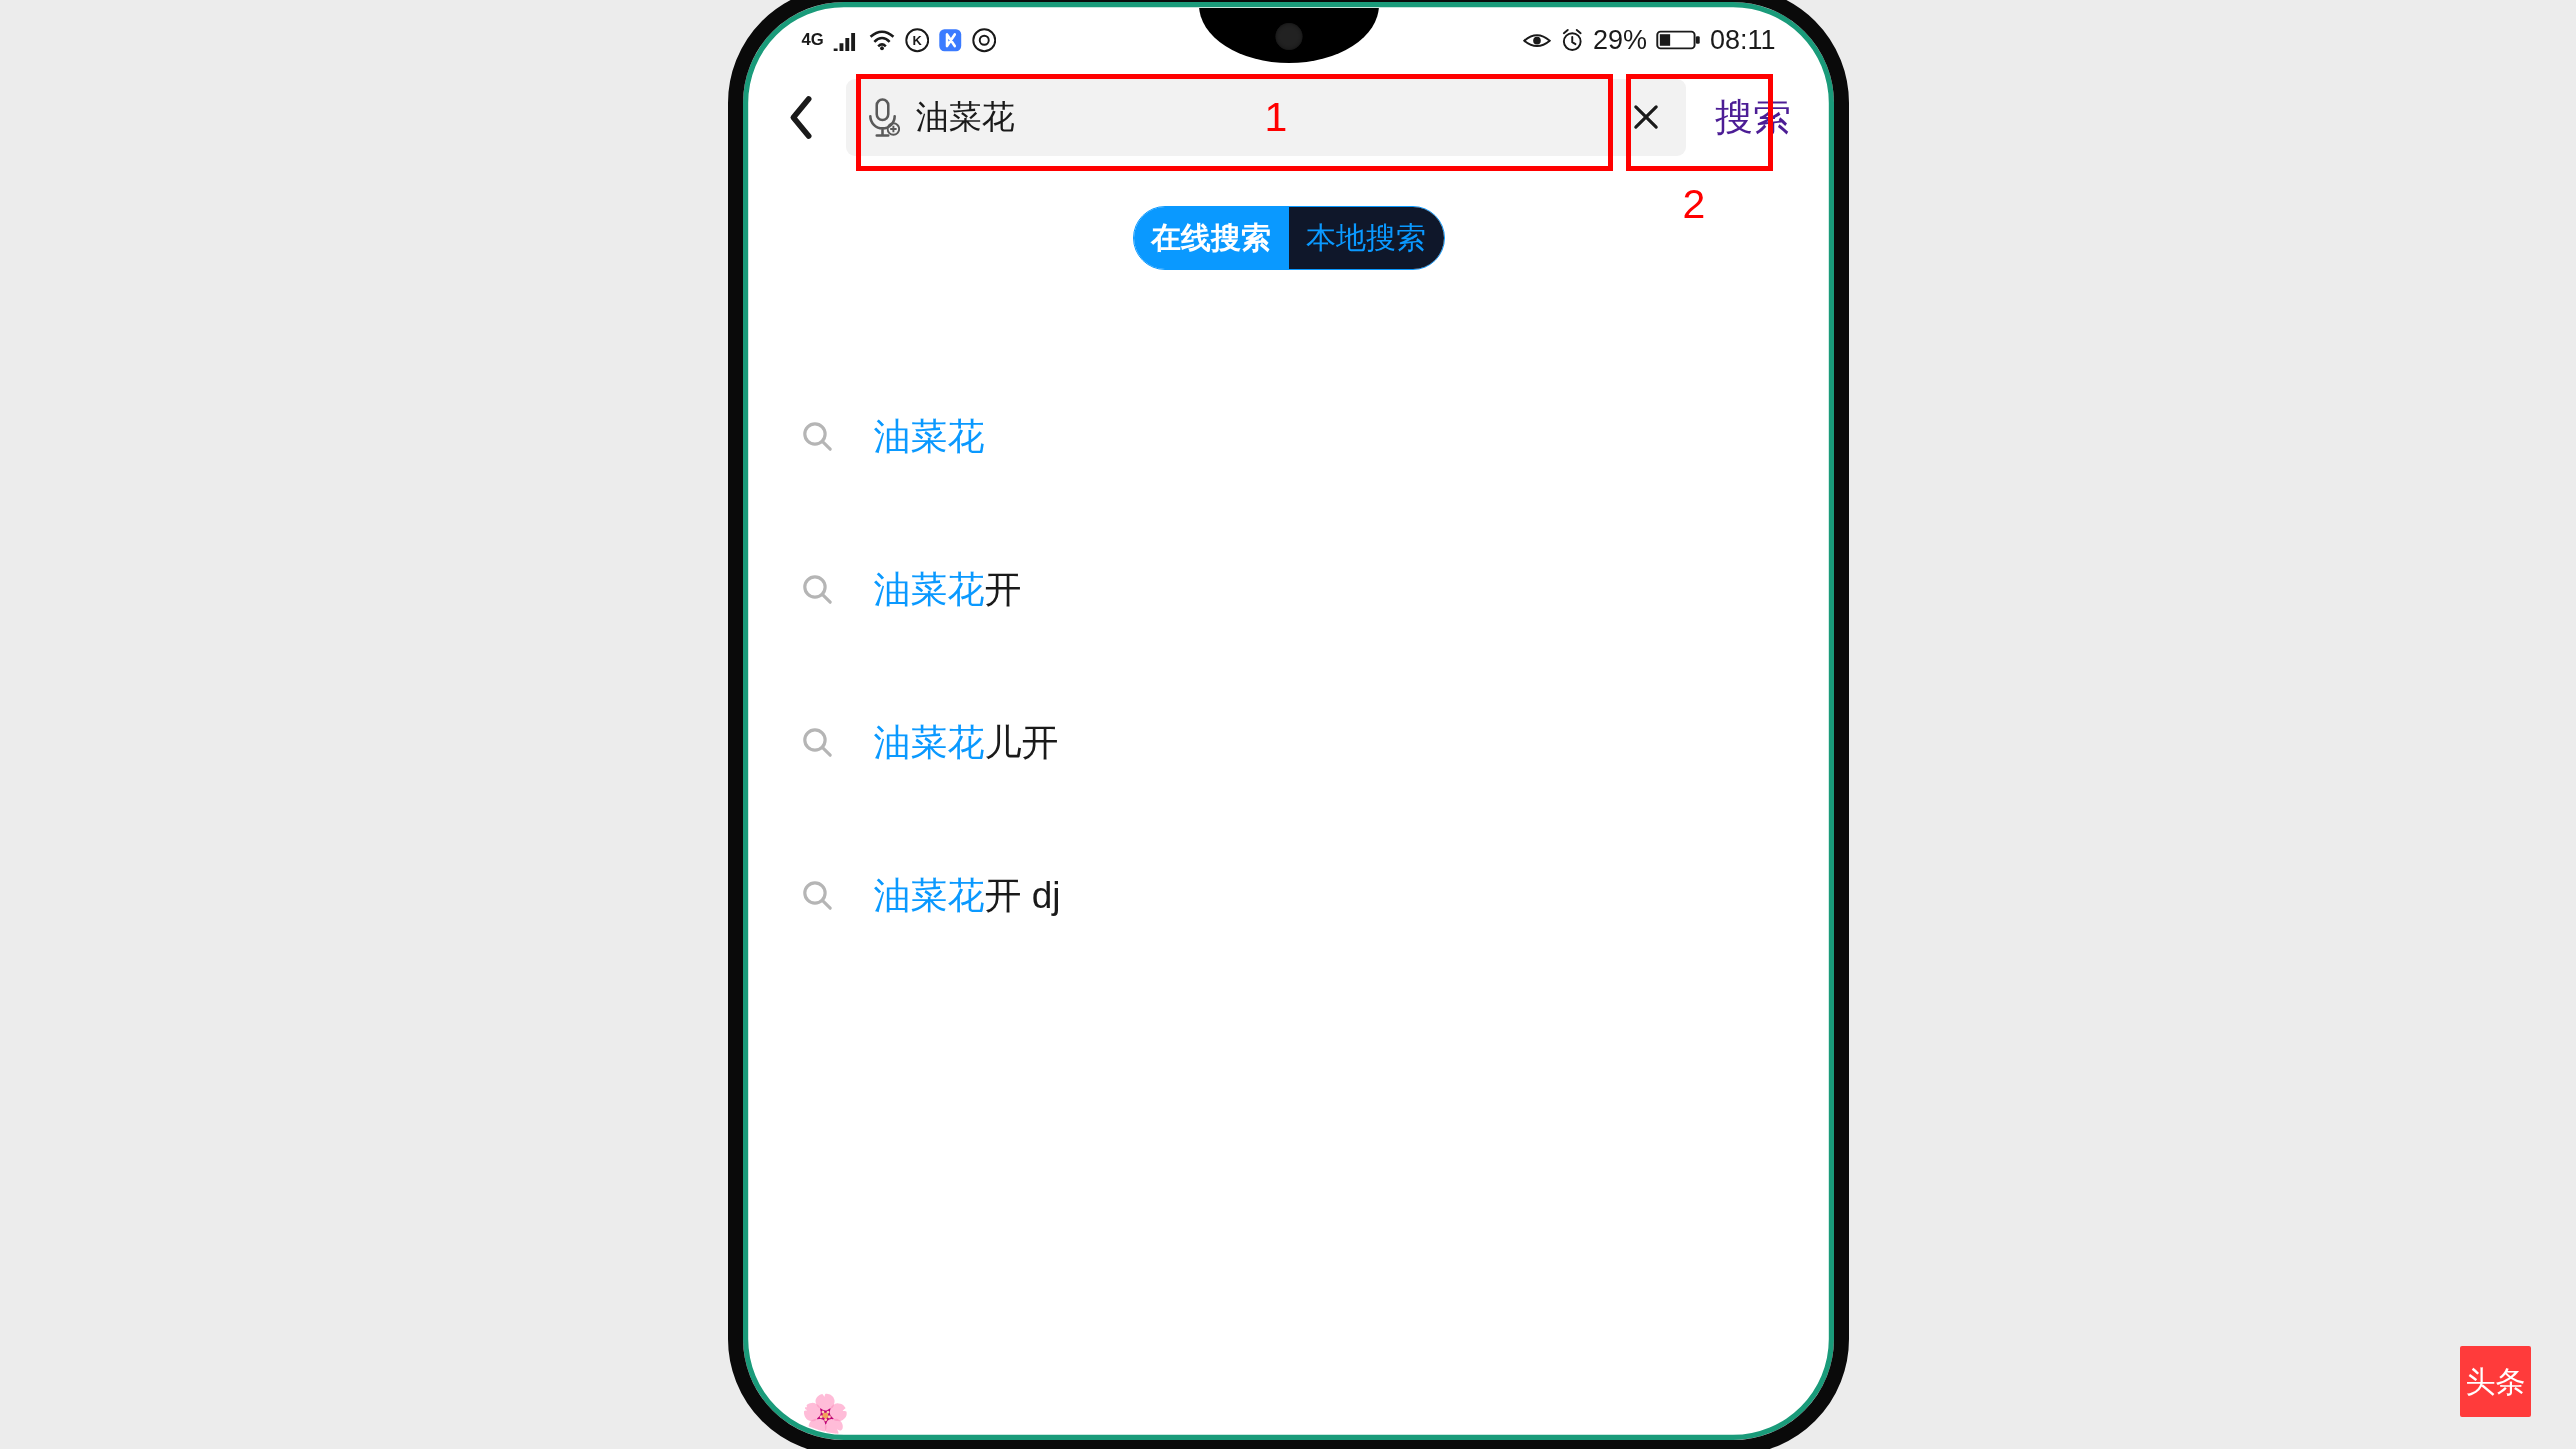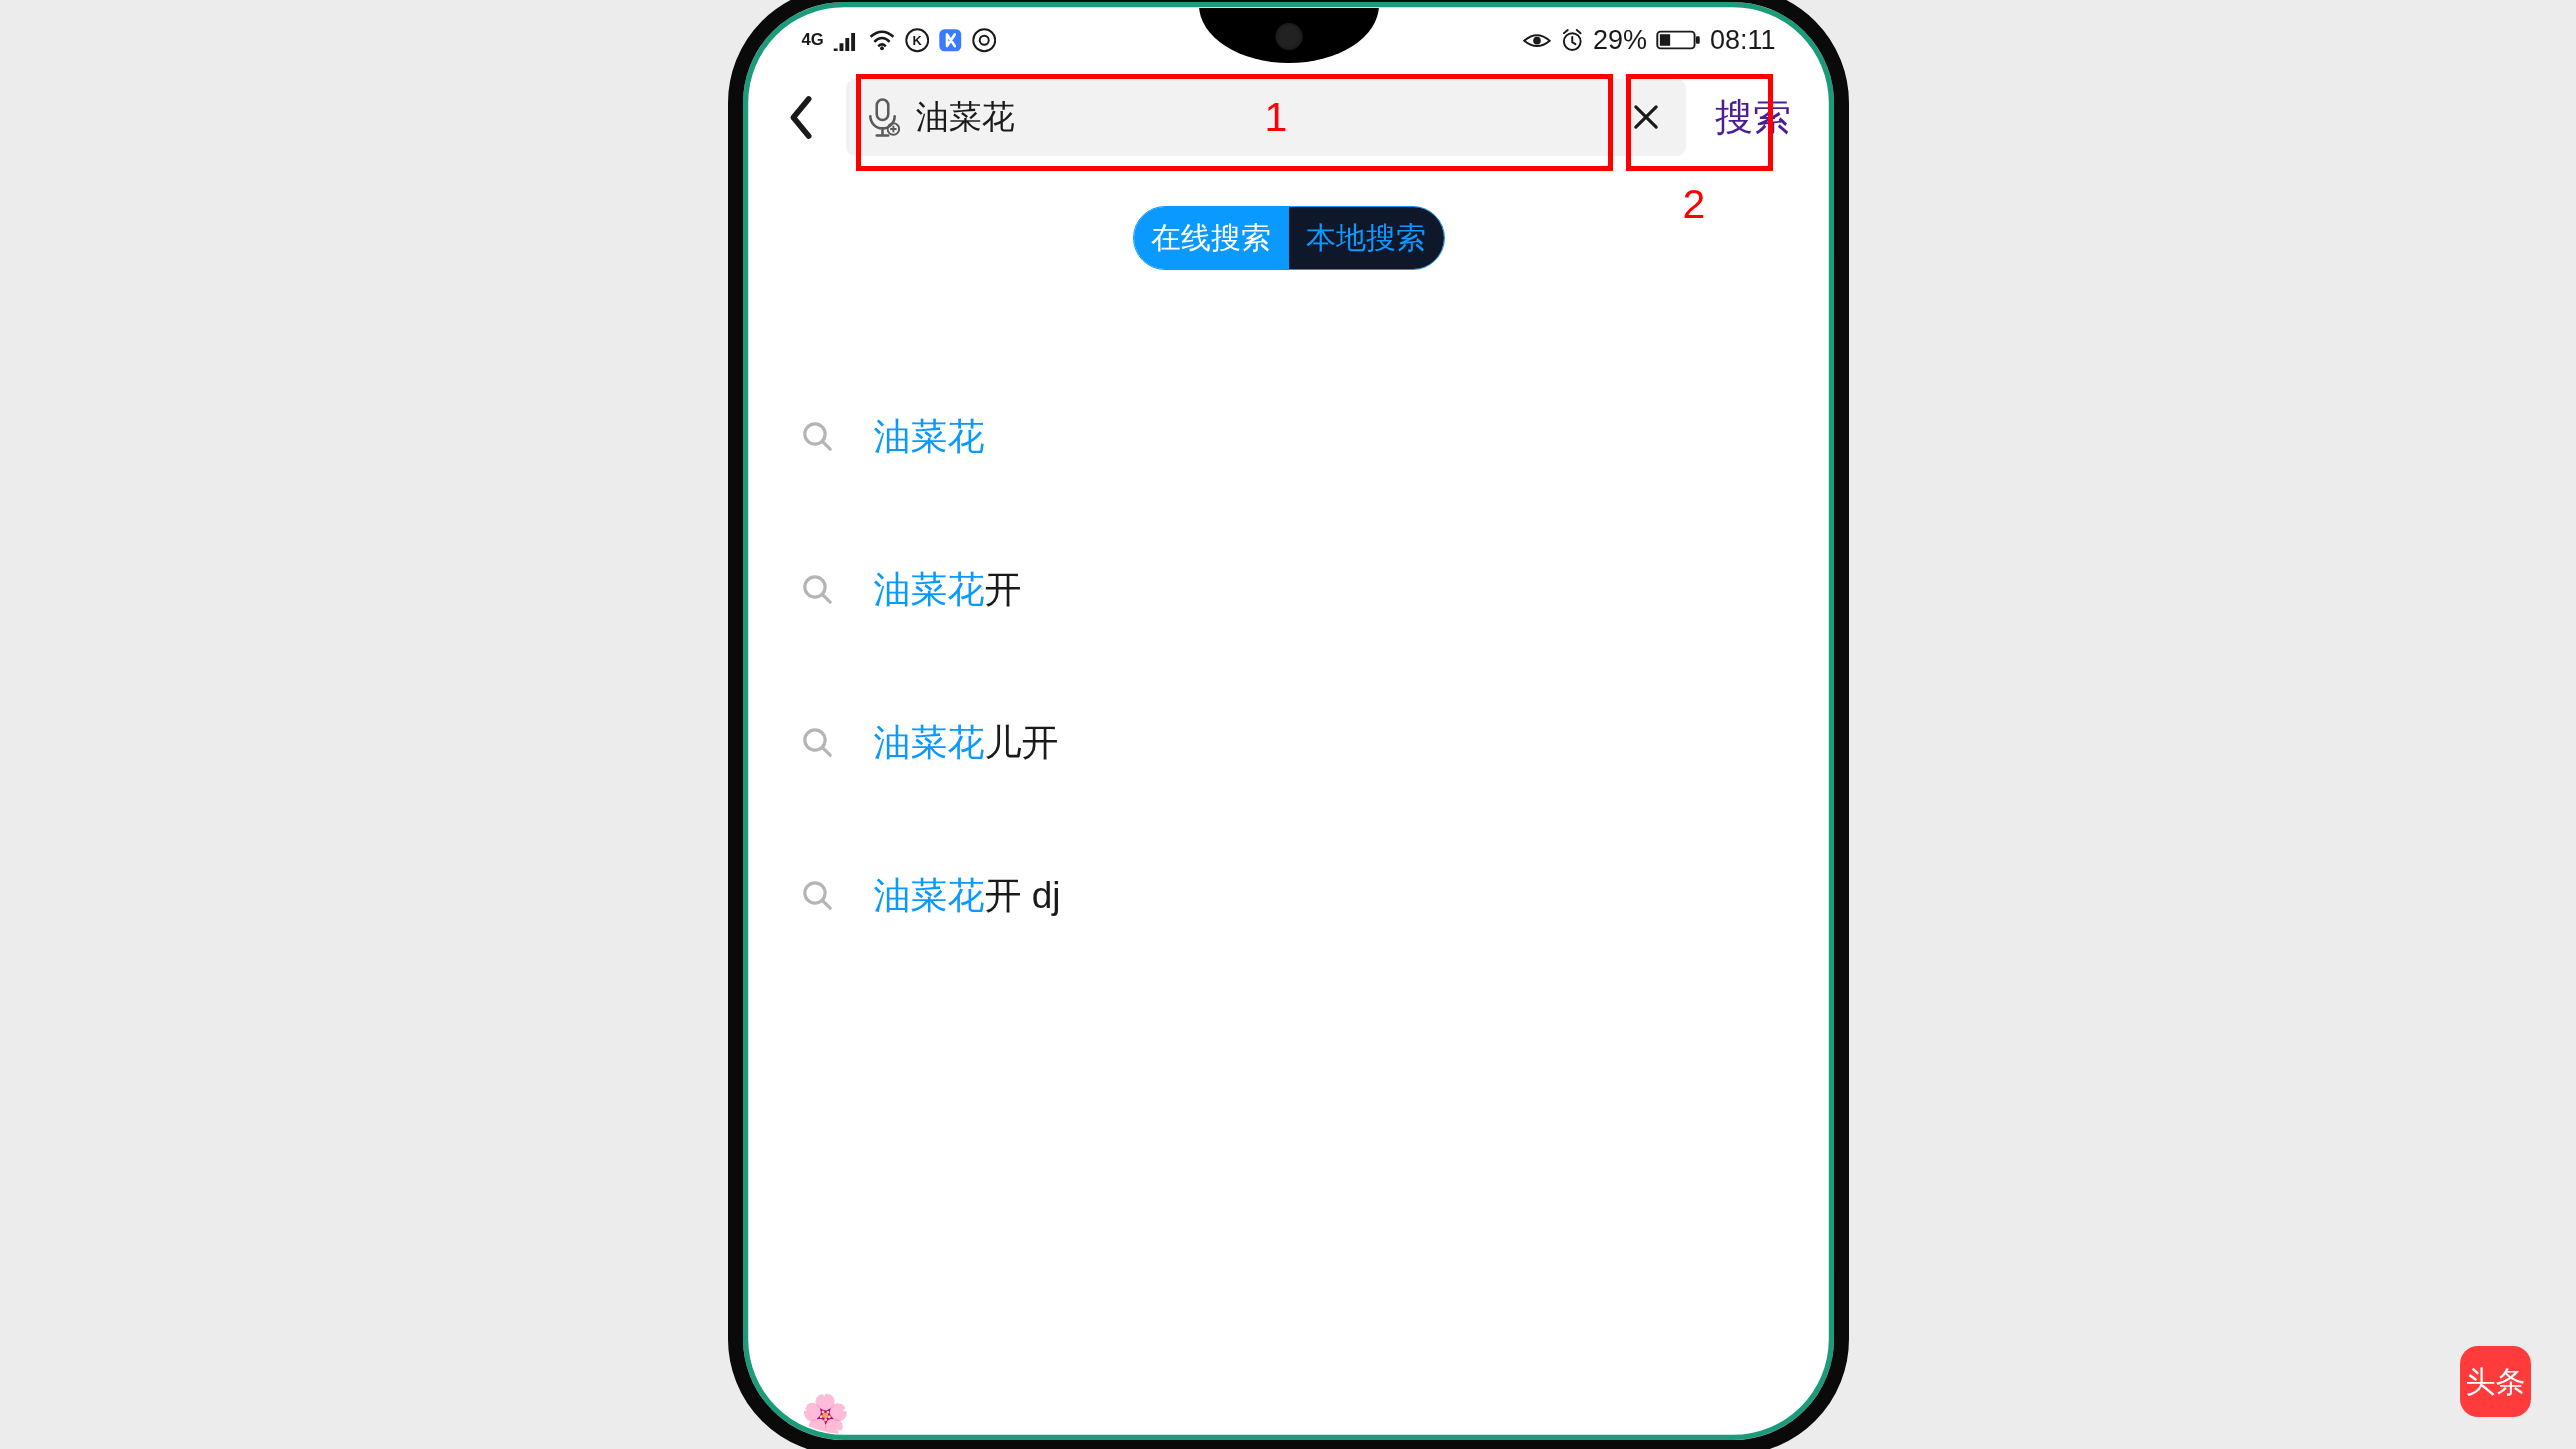--- a/index.html
+++ b/index.html
@@ -155,21 +155,21 @@
     overflow: hidden;
     height: 64px;
   }
   .seg-item {
     width: 155px;
     display: flex;
     align-items: center;
     justify-content: center;
     font-size: 30px;
   }
-  .seg-item.active { background: #0a99ff; color: #fff; }
+  .seg-item.active { background: #0a99ff; color: #fff; font-weight: bold; }
   .seg-item.inactive { background: #0f172a; color: #0a99ff; }
 
   .suggestions {
     padding: 64px 52px 0 52px;
   }
   .sug-item {
     display: flex;
     align-items: center;
     gap: 39px;
     height: 153px;
@@ -190,21 +190,21 @@
     gap: 19.3px;
     color: #fff;
     font-size: 50px;
     font-weight: 500;
     text-shadow: 0 1.9px 6.4px rgba(0,0,0,0.55);
   }
   .wm-badge {
     width: 71px;
     height: 71px;
     background: #ff3b3b;
-    border-radius: 18px;
+    border-radius: 2px;
     display: flex;
     align-items: center;
     justify-content: center;
     color: #fff;
     font-size: 30px;
     line-height: 1;
     text-shadow: none;
   }
   .flower {
     position:absolute; left:52px; bottom:-3.9px; font-size:39px;

